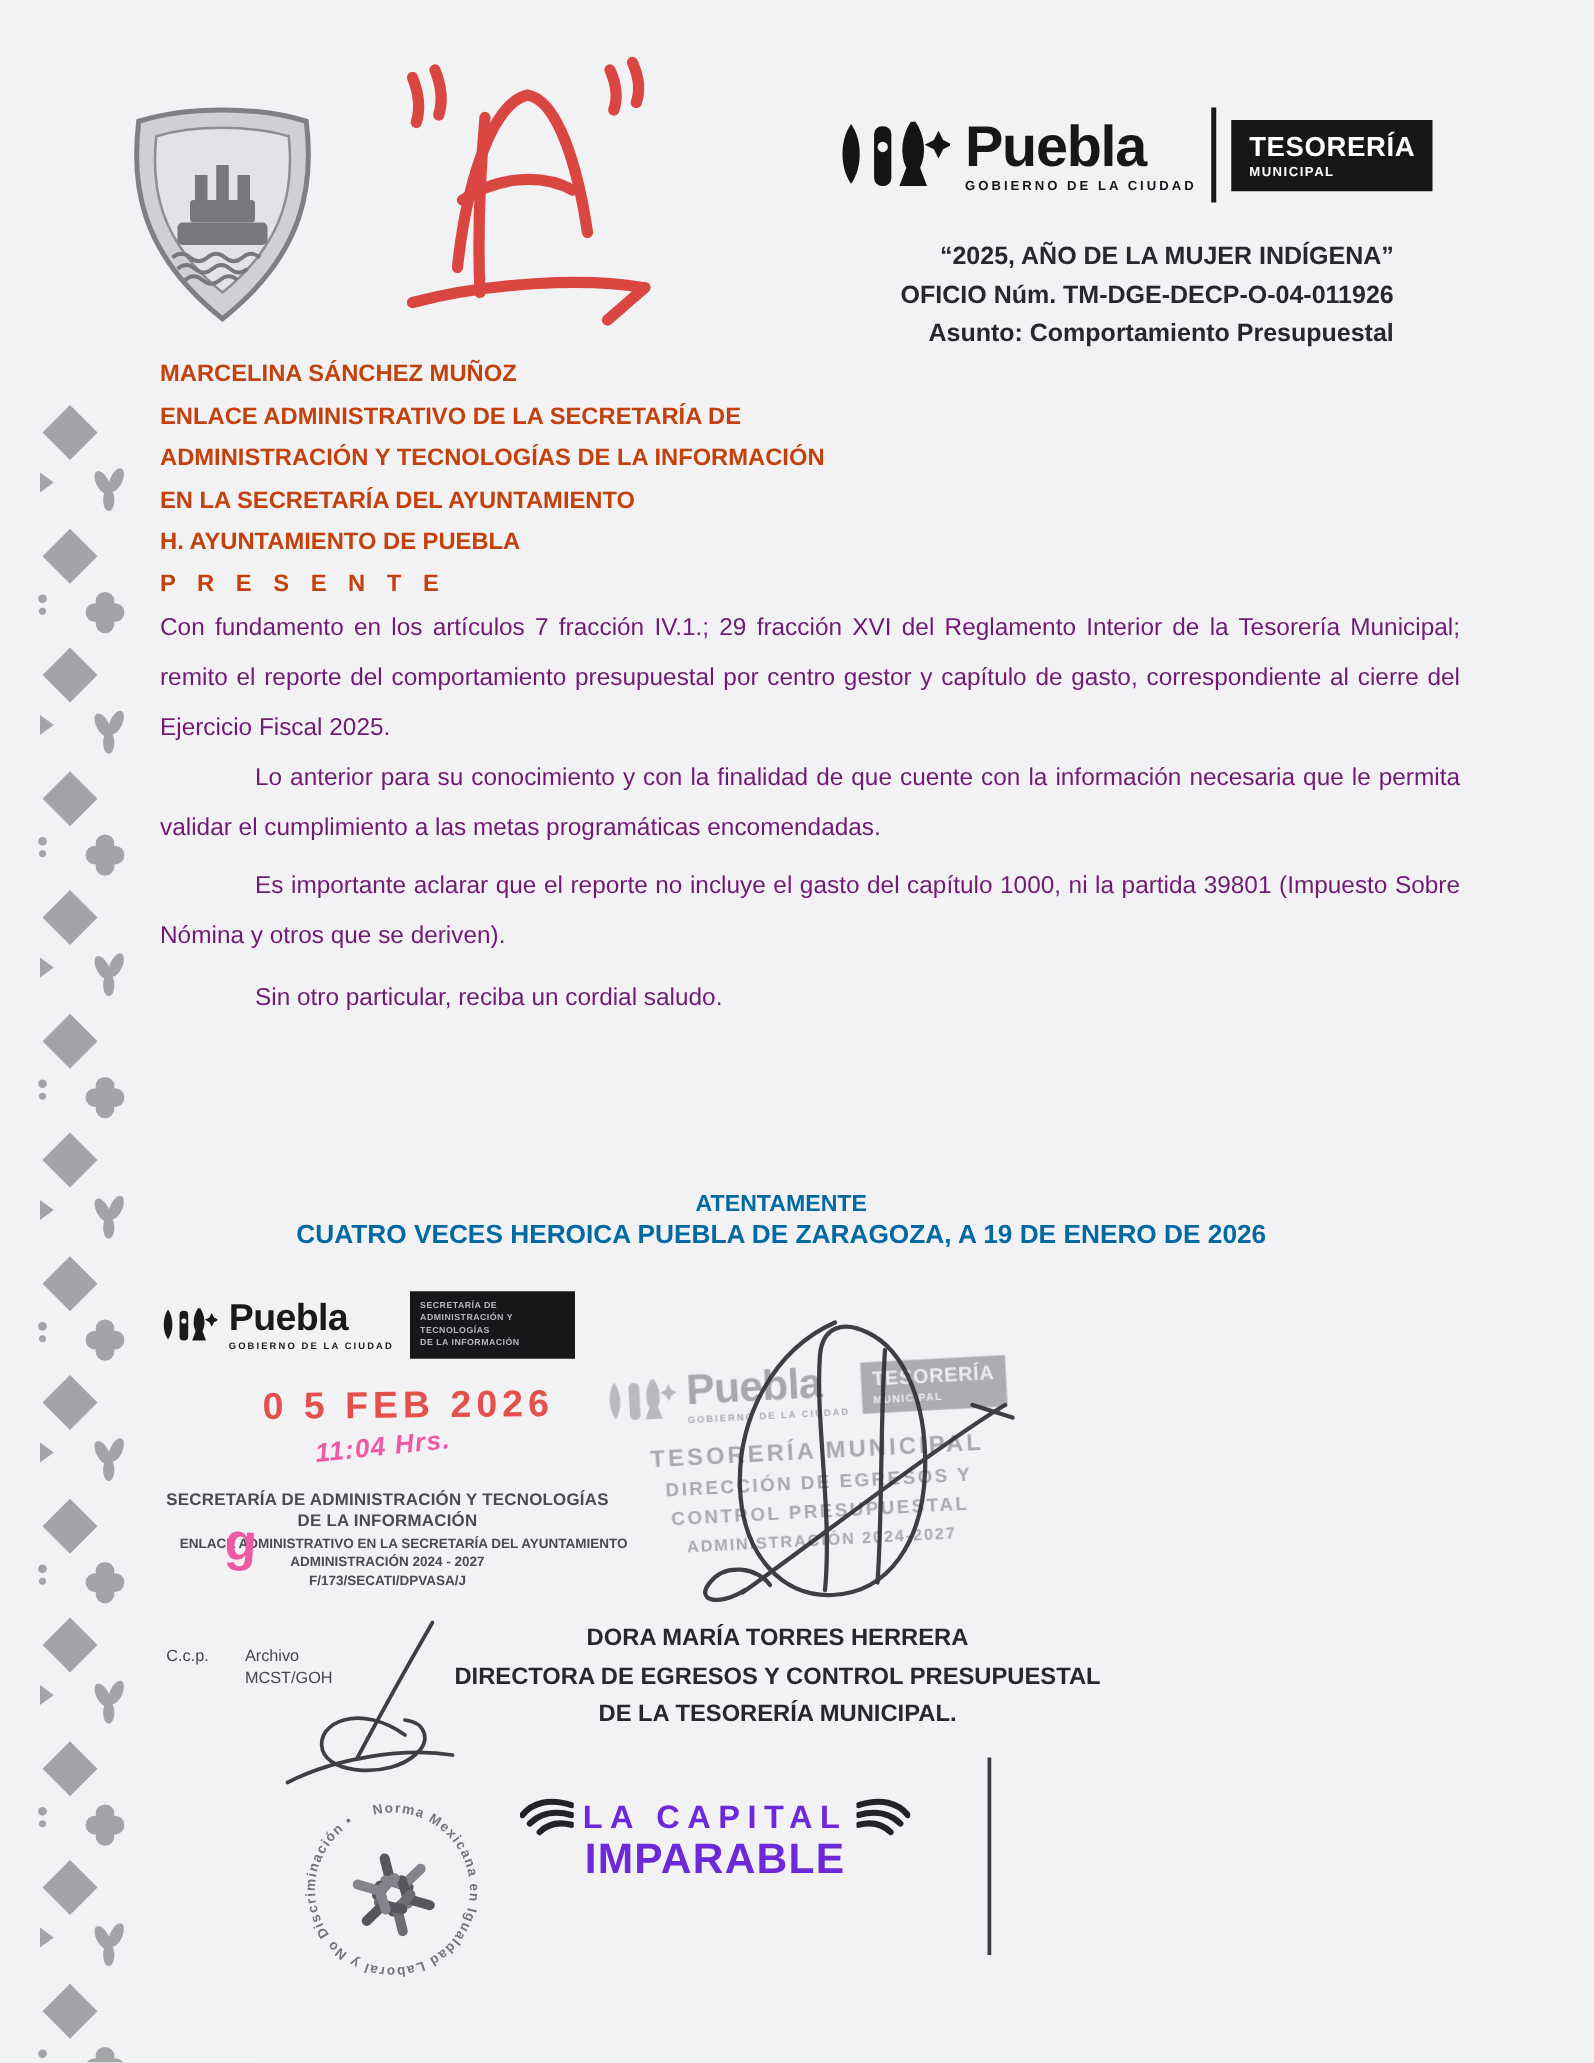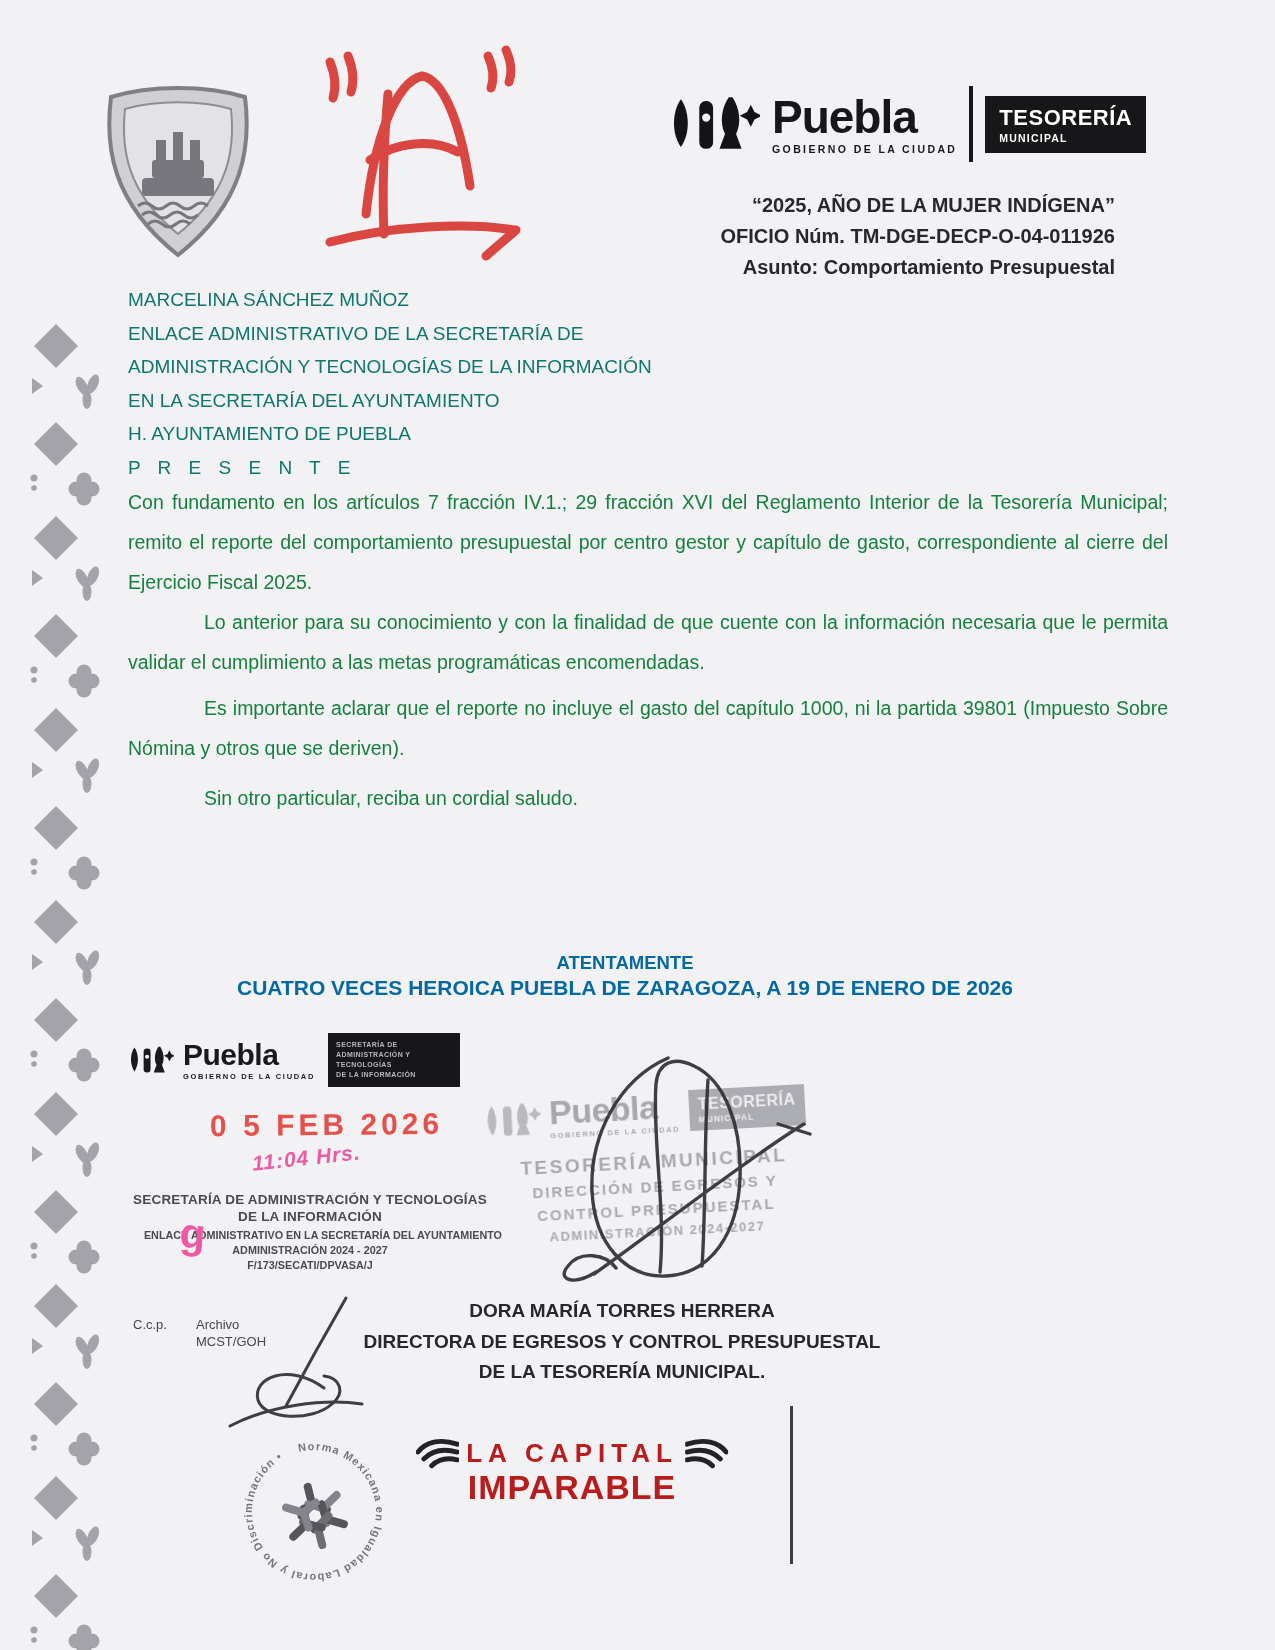--- a/index.html
+++ b/index.html
@@ -19,24 +19,24 @@
   .brand-row { display:flex; align-items:center; gap:12px; }
   .brand-word { font-weight:800; font-size:46px; letter-spacing:-1px; color:#17171a; line-height:1; }
   .brand-tag { font-weight:700; font-size:10.5px; letter-spacing:2.4px; color:#17171a; margin-top:3px; }
   .brand-bar { width:4px; height:76px; background:#17171a; }
   .brand-badge { background:#17171a; color:#ffffff; padding:11px 14px 9px 14px; }
   .brand-badge .b1 { font-weight:800; font-size:22px; letter-spacing:.5px; line-height:1; }
   .brand-badge .b2 { font-weight:700; font-size:10.5px; letter-spacing:1.2px; margin-top:3px; }
 
   .head-lines { right:160px; top:190px; text-align:right; font-weight:800; font-size:20px; line-height:31px; color:#28282c; }
 
-  .recipient { left:128px; top:283px; font-weight:400; font-size:19px; line-height:33.5px; color:#0f766e; }
+  .recipient { left:128px; top:283px; font-weight:700; font-size:19px; line-height:33.5px; color:#c2410c; }
   .presente { letter-spacing:6px; }
 
-  .bodytext { left:128px; width:1040px; font-size:19.5px; line-height:40px; color:#15803d; text-align:justify; }
+  .bodytext { left:128px; width:1040px; font-size:19.5px; line-height:40px; color:#701a75; text-align:justify; }
   .p1 { top:482px; }
   .p2 { top:602px; text-indent:76px; }
   .p3 { top:688px; text-indent:76px; }
   .p4 { top:778px; text-indent:76px; text-align:left; }
 
   .closing { left:95px; top:952px; width:1060px; text-align:center; color:#0369a1; }
   .closing .atte { font-weight:800; font-size:18.5px; }
   .closing .pd { font-weight:800; font-size:21px; margin-top:2px; }
 
   
@@ -63,21 +63,21 @@
   .gs-badge .b2 { font-weight:700; font-size:8.5px; letter-spacing:1px; margin-top:2px; }
   .gs-lines { text-align:center; margin-top:14px; }
   .gs-lines .g1 { font-weight:700; font-size:19px; letter-spacing:2.5px; line-height:26px; }
   .gs-lines .g2 { font-weight:700; font-size:15px; letter-spacing:2px; line-height:23px; }
   .gs-lines .g3 { font-weight:700; font-size:13px; letter-spacing:1.5px; line-height:21px; }
 
   .signer { left:342px; top:1296px; width:560px; text-align:center; font-weight:800; font-size:19px; line-height:30.5px; color:#28282c; }
 
   .ccp { left:133px; top:1316px; display:flex; gap:29px; font-size:13px; color:#46464b; line-height:17px; }
 
-  .capital { left:416px; top:1436px; width:312px; text-align:center; color:#b91c1c; }
+  .capital { left:416px; top:1436px; width:312px; text-align:center; color:#6d28d9; }
   .capital .row1 { display:flex; align-items:center; justify-content:center; gap:7px; }
   .capital .t1 { font-weight:800; font-size:26px; letter-spacing:6px; white-space:nowrap; }
   .capital .t2 { font-weight:800; font-size:34px; letter-spacing:1px; margin-top:0px; line-height:1; }
 
   .fdivider { left:790px; top:1406px; width:3px; height:158px; background:#3d3d42; }
   .footer-addr { left:806px; top:1407px; font-size:16.5px; line-height:27.5px; color:#4a4a50; font-weight:500; }
 
   .crayon { stroke:#d8352f; stroke-linecap:round; fill:none; opacity:.9; }
   .sigink { stroke:#303034; fill:none; stroke-linecap:round; opacity:.92; }
 </style>

